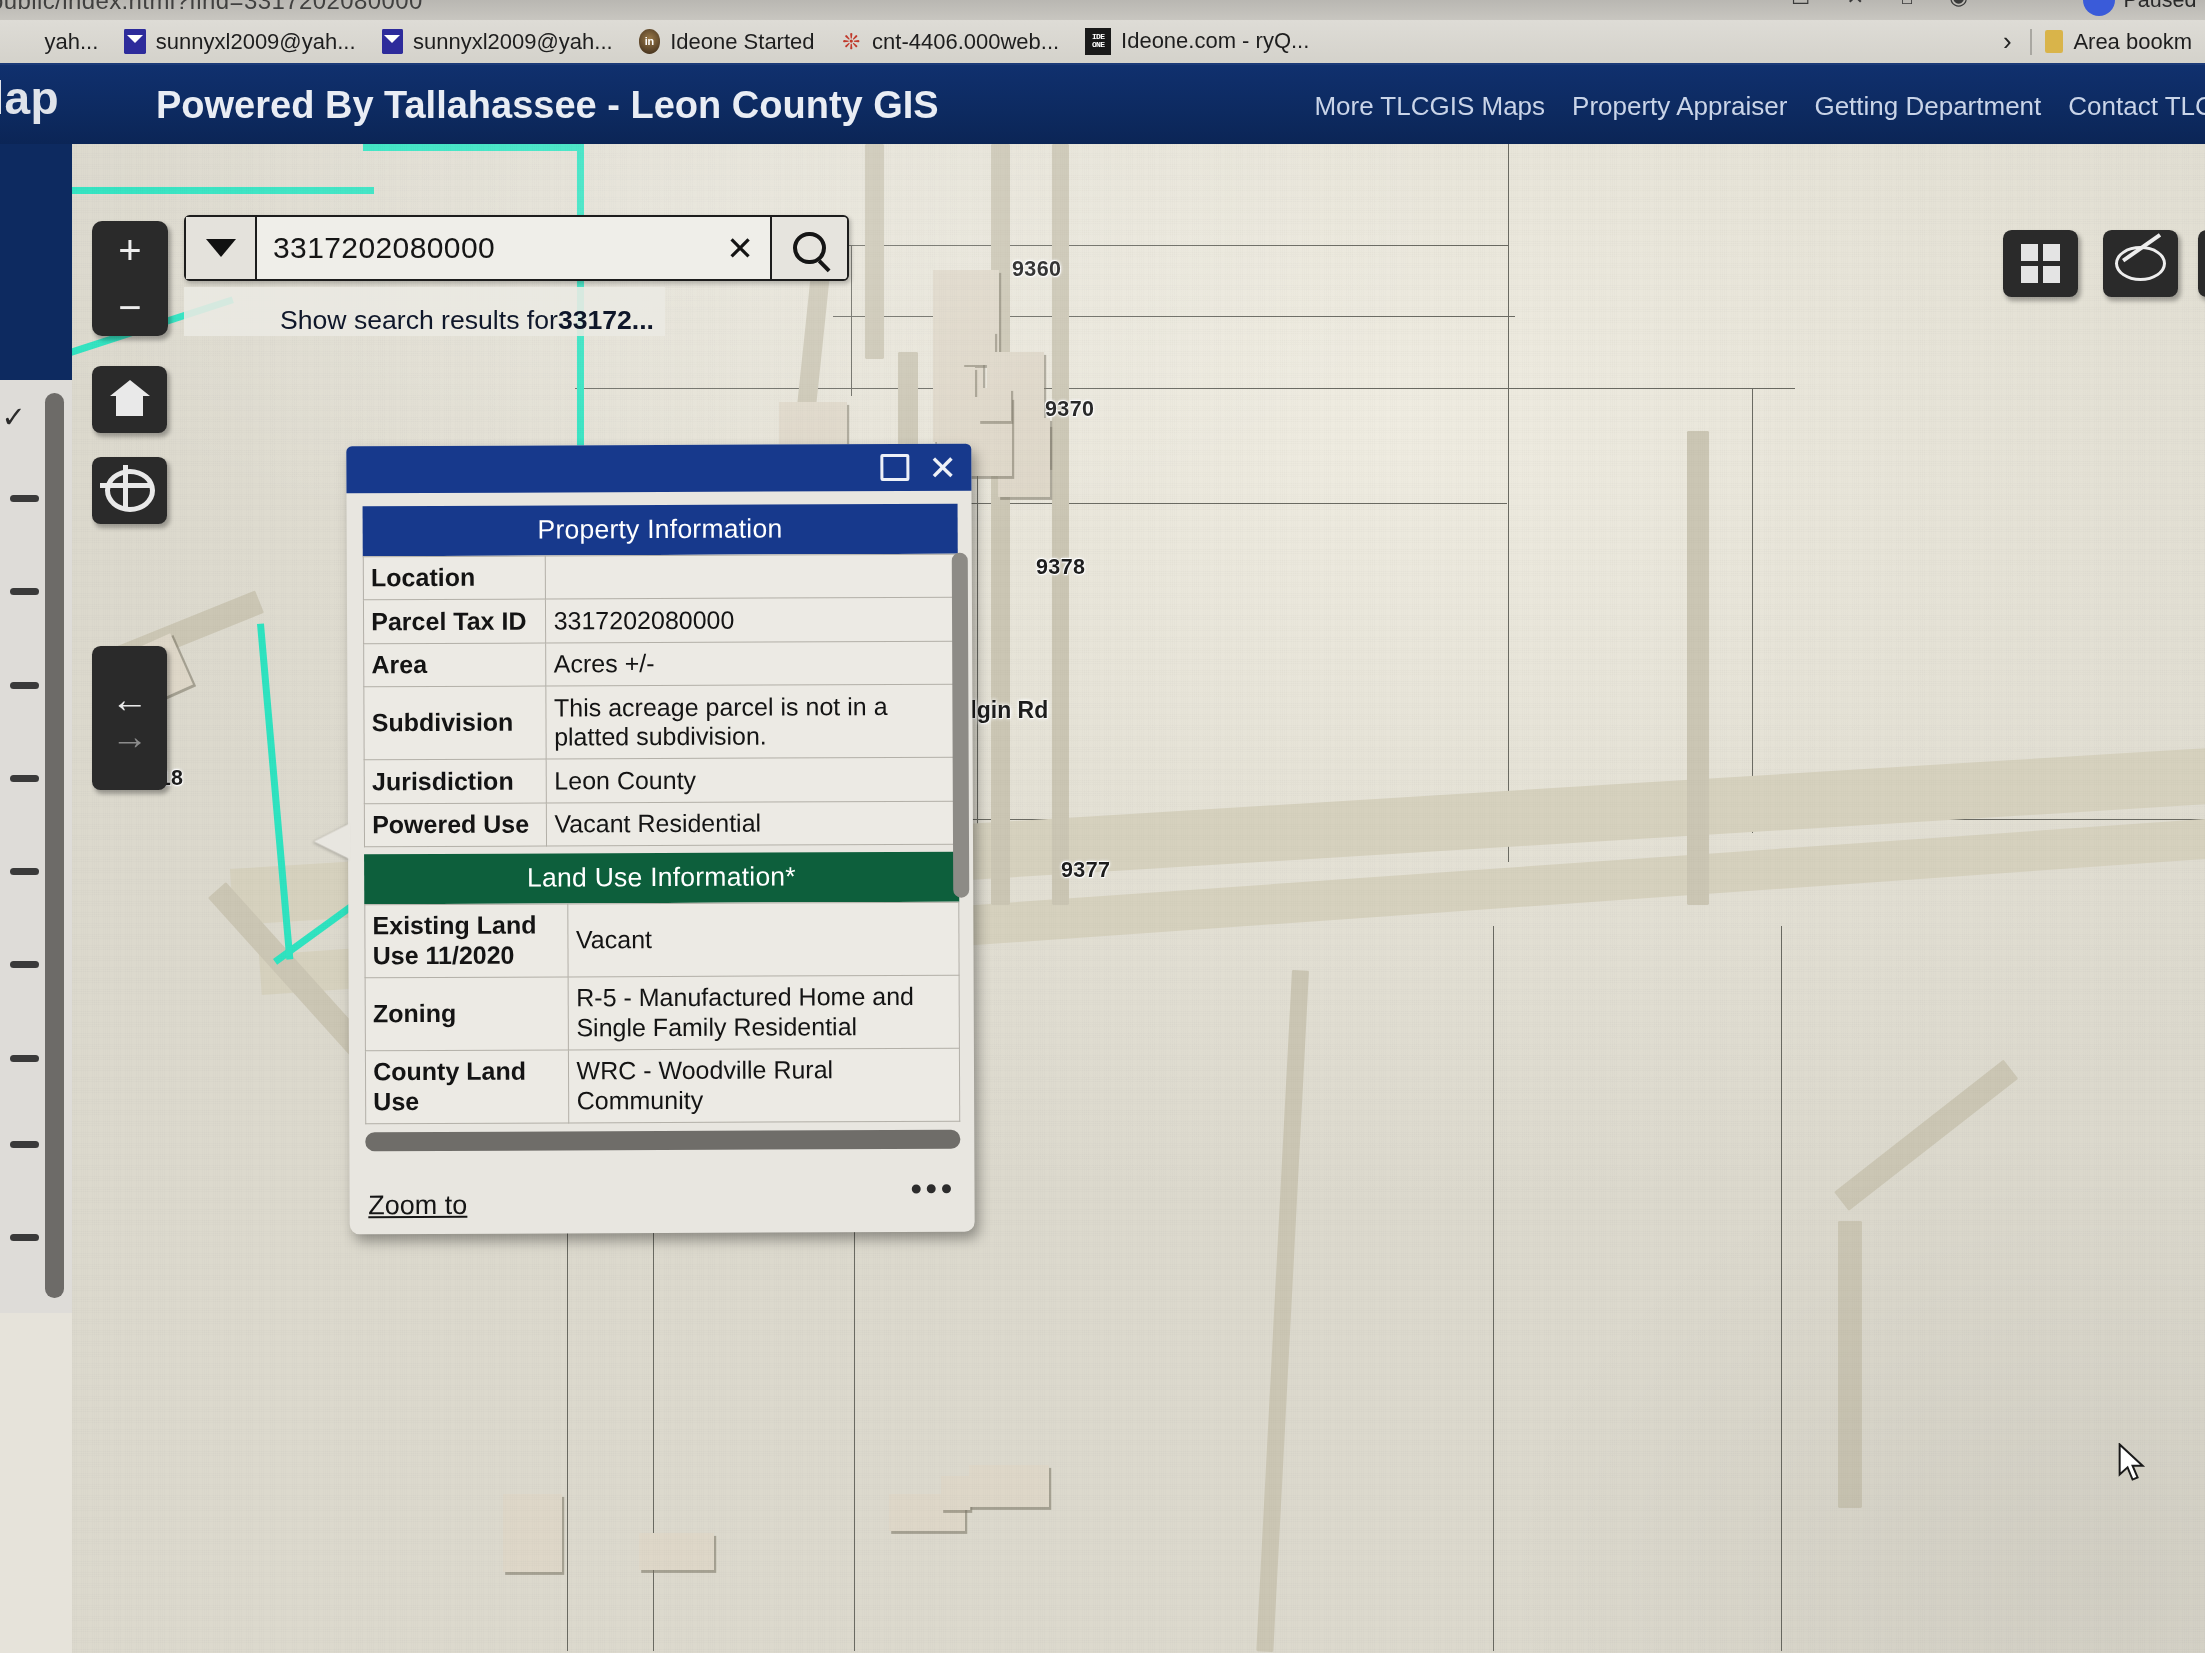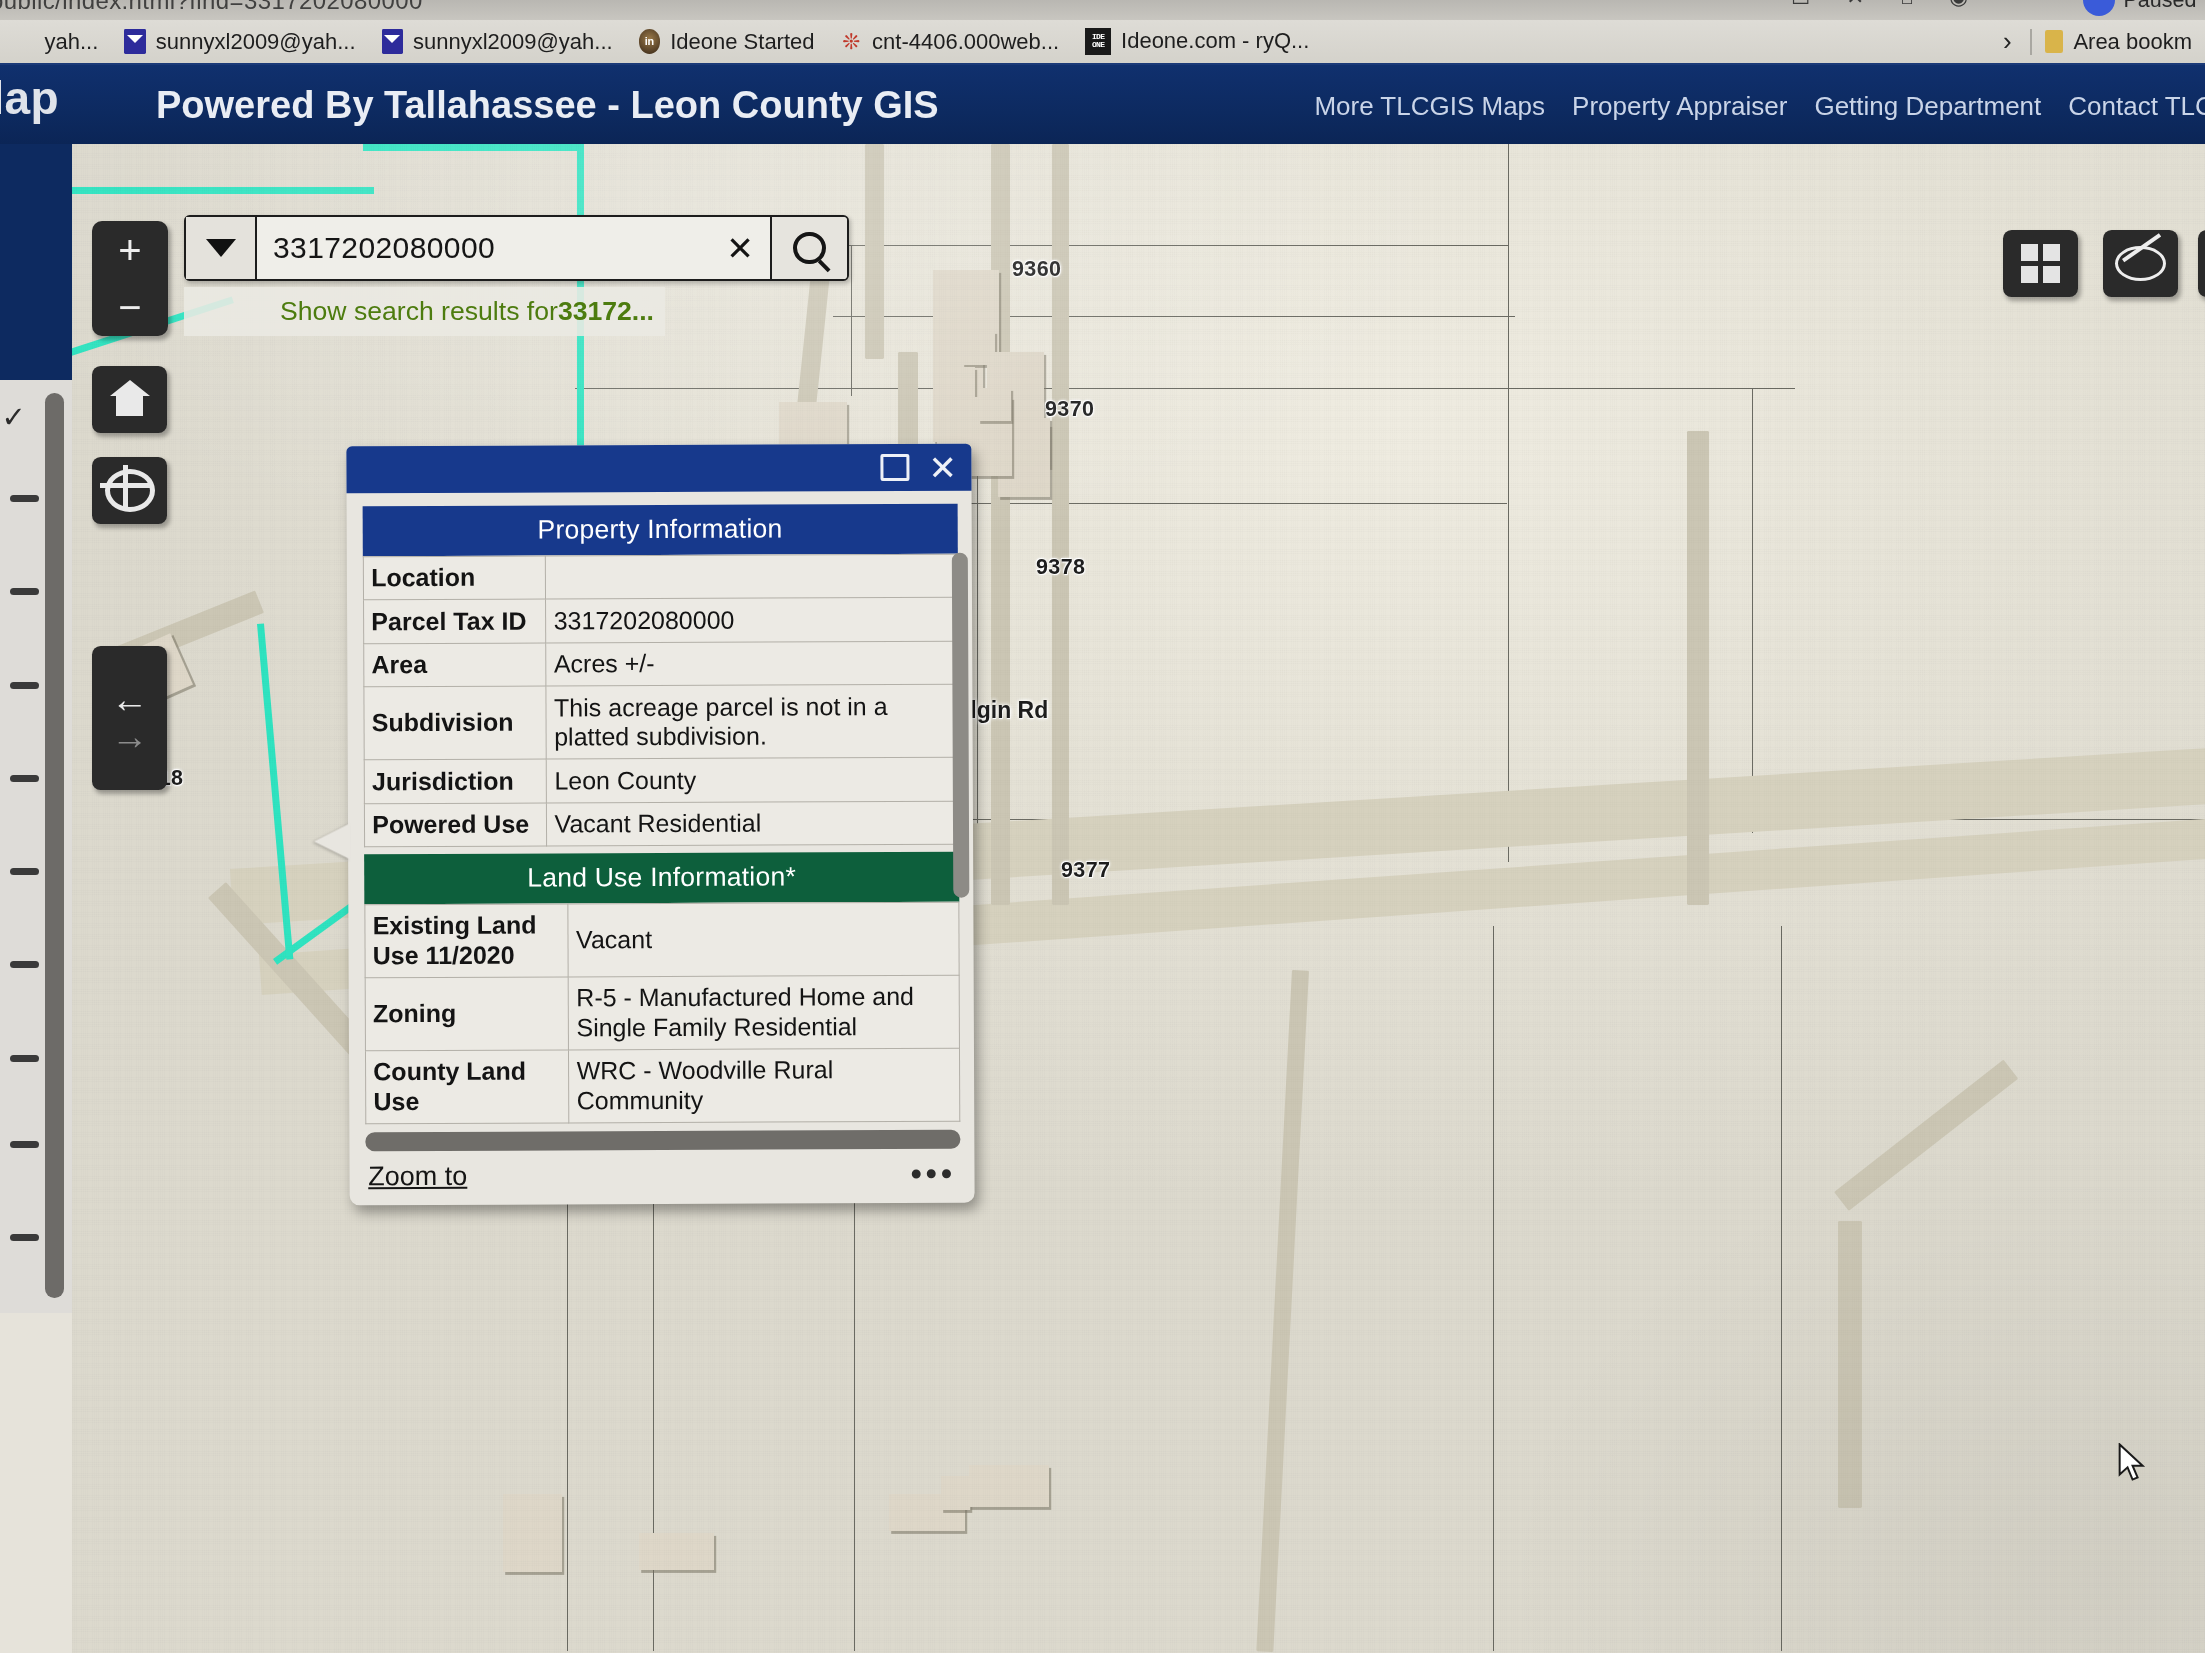--- a/index.html
+++ b/index.html
@@ -302,23 +302,23 @@
     position: relative;
   }
   .mag:after {
     content:""; position:absolute; right:-10px; bottom:-8.6px;
     width: 14.4px; height: 4.3px; background: #151515; transform: rotate(45deg);
   }
   .search-suggest {
     position: absolute; left: 184px; top: 287px;
     width: 481px; height: 49px;
     background: rgba(235,233,227,.88);
-    display: flex; align-items: center; padding-left: 96px;
+    display: flex; align-items: flex-end; padding-left: 96px;
     box-sizing: border-box;
-    font-size: 26.6px; color: #4d7c0f; white-space: nowrap;
+    font-size: 26.6px; color: #0f172a; white-space: nowrap;
   }
   .search-suggest b { font-weight: 700; }
 
   
   .popup {
     position: absolute; left: 348px; top: 445px;
     width: 625px;
     background: #e8e6e0;
     border-radius: 7.2px 7.2px 10px 10px;
     box-shadow: 4.3px 7.2px 13px rgba(0,0,0,.35);
@@ -376,21 +376,21 @@
   }
   .popup-scrollbar-h {
     margin: 8.6px 14.4px 0 16px; height: 18.7px;
     background: #6f6d69; border-radius: 9.3px;
   }
   .popup-footer {
     display: flex; align-items: center; justify-content: space-between;
     padding: 10px 18.7px 13px 18.7px;
   }
   .zoom-to {
-    font-size: 27px; color: #151515; text-decoration: underline;
+    font-size: 27px; color: #151515; text-decoration: underline; margin-top: 29px;
   }
   .dots { letter-spacing: 3.6px; font-size: 33px; color: #2c2c2c; line-height: .5; }
 
   
   .cursor {
     position: absolute; left: 2118px; top: 1443px;
     width: 32px; height: 43px;
   }
   .cursor svg { display: block; }
 </style>

